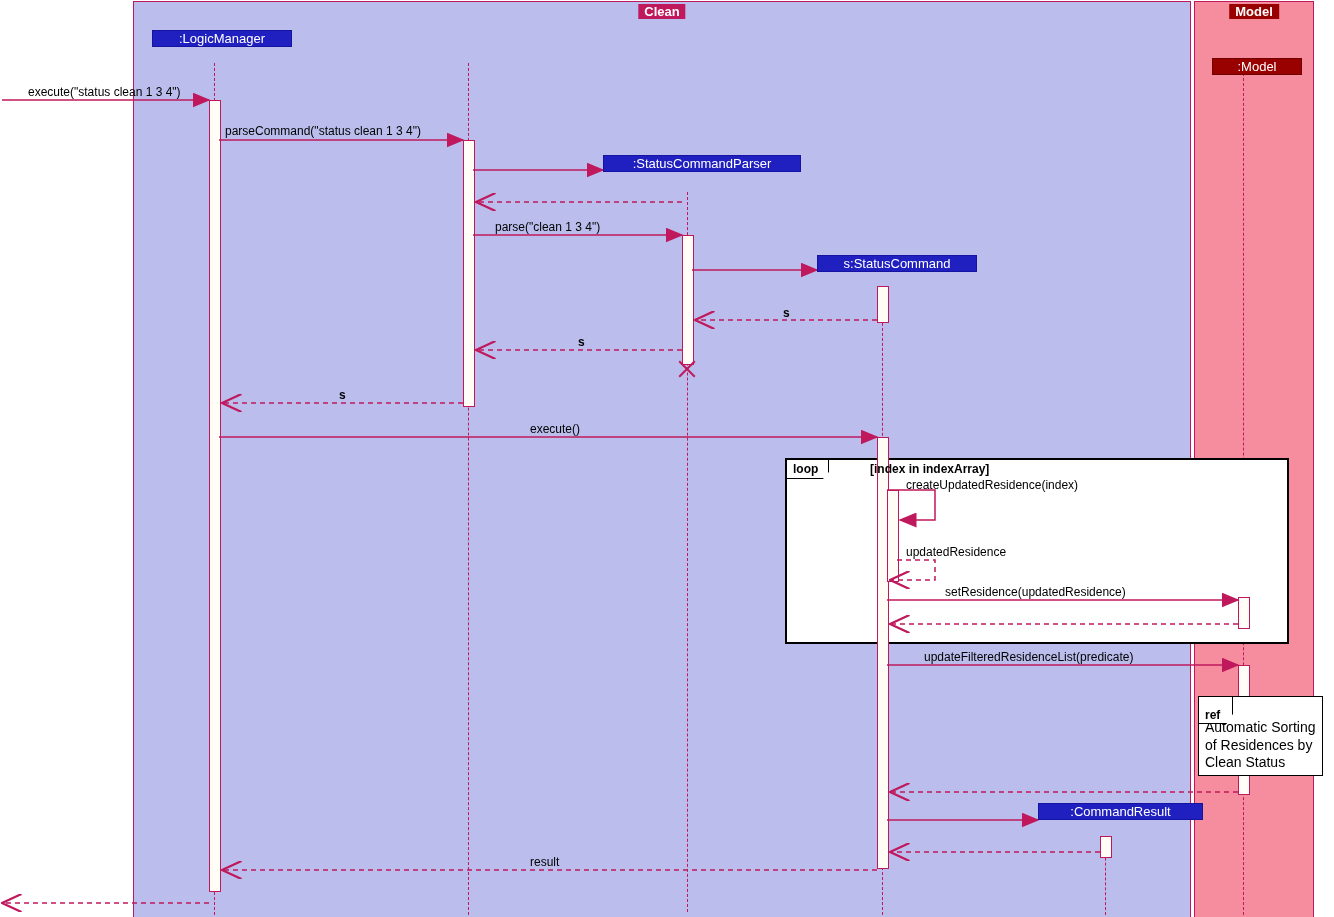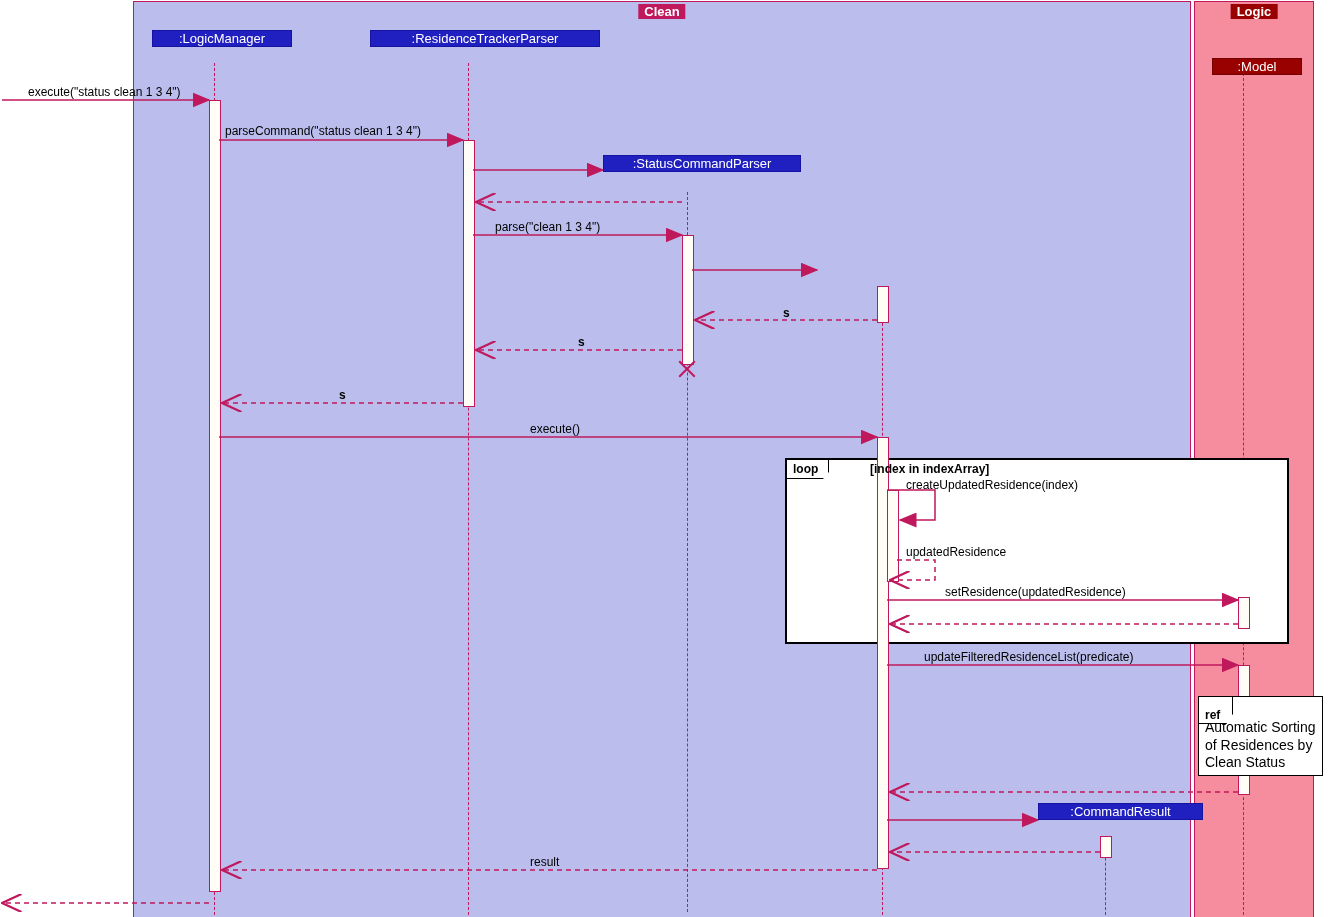--- a/index.html
+++ b/index.html
@@ -143,26 +143,26 @@
 </style>
 </head>
 <body>
 
 <div class="canvas">
 
   <div class="frame frame-logic">
     <div class="frame-title">Clean</div>
   </div>
   <div class="frame frame-model">
-    <div class="frame-title frame-title-model">Logic</div>
+    <div class="frame-title frame-title-model">Model</div>
   </div>
 
   <div class="participant" style="left:152px;top:30px;width:110px">:LogicManager</div>
-  <div class="participant" style="left:370px;top:30px;width:200px">:ResidenceTrackerParser</div>
   <div class="participant" style="left:603px;top:155px;width:168px">:StatusCommandParser</div>
+  <div class="participant" style="left:817px;top:255px;width:130px">s:StatusCommand</div>
   <div class="participant participant-model" style="left:1212px;top:30px;width:60px">:Model</div>
   <div class="participant" style="left:1038px;top:803px;width:135px">:CommandResult</div>
 
   <div class="lifeline" style="left:214px;top:63px;height:852px"></div>
   <div class="lifeline" style="left:468px;top:63px;height:852px"></div>
   <div class="lifeline" style="left:687px;top:192px;height:720px"></div>
   <div class="lifeline" style="left:882px;top:288px;height:627px"></div>
   <div class="lifeline" style="left:1243px;top:63px;height:852px"></div>
   <div class="lifeline" style="left:1105px;top:838px;height:77px"></div>
 

